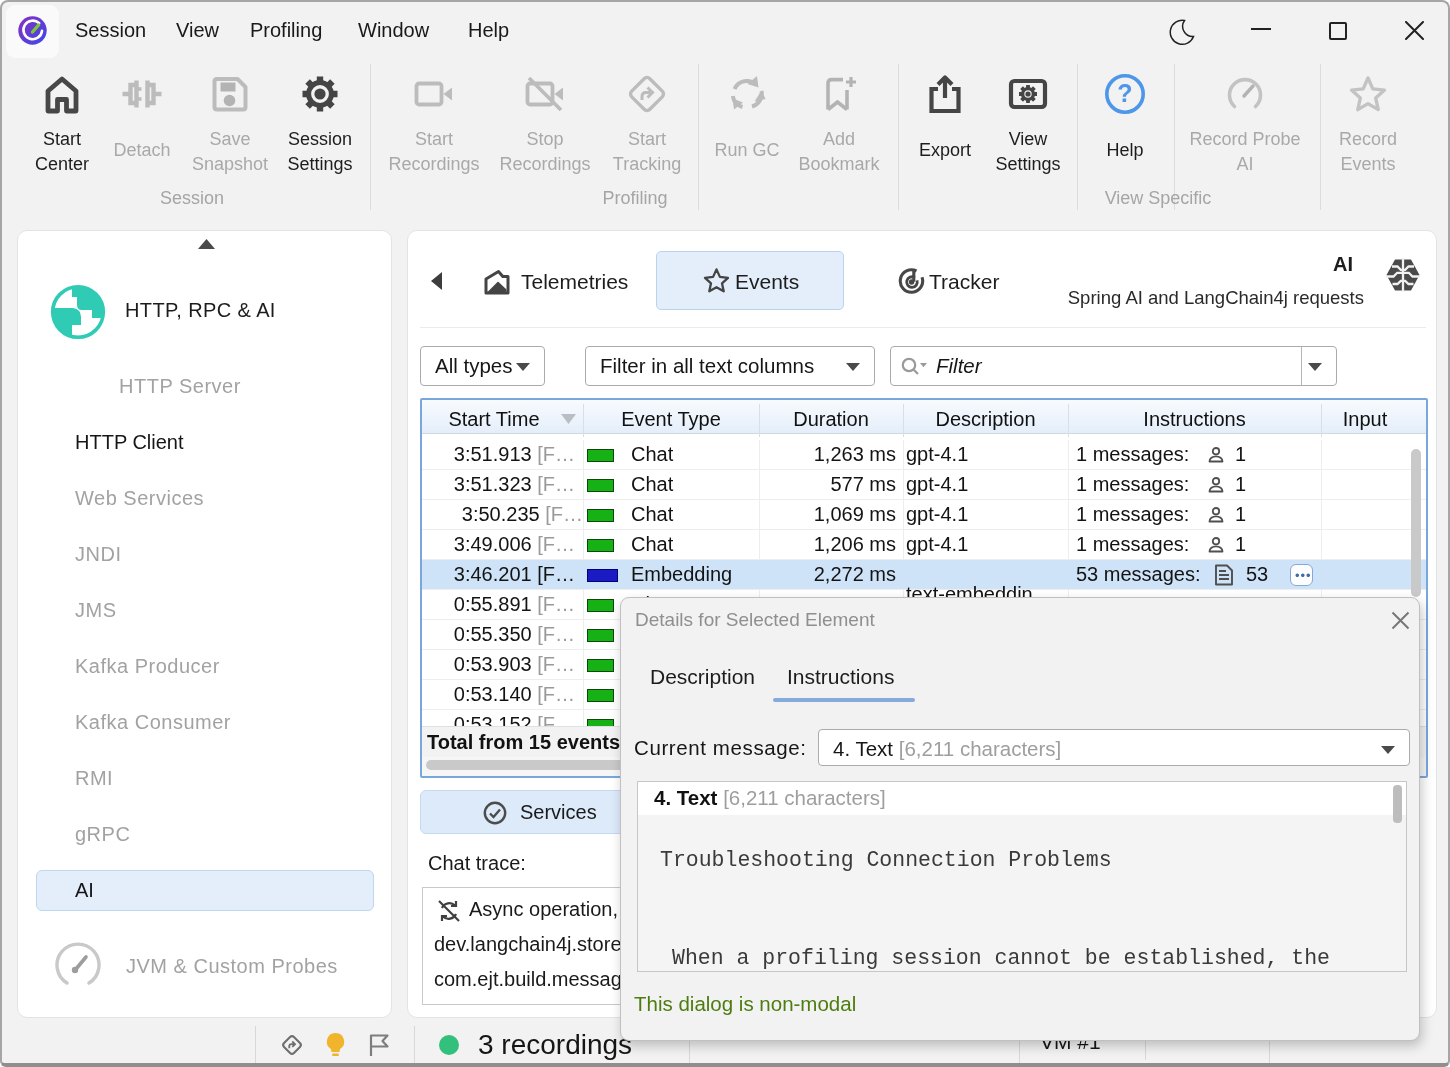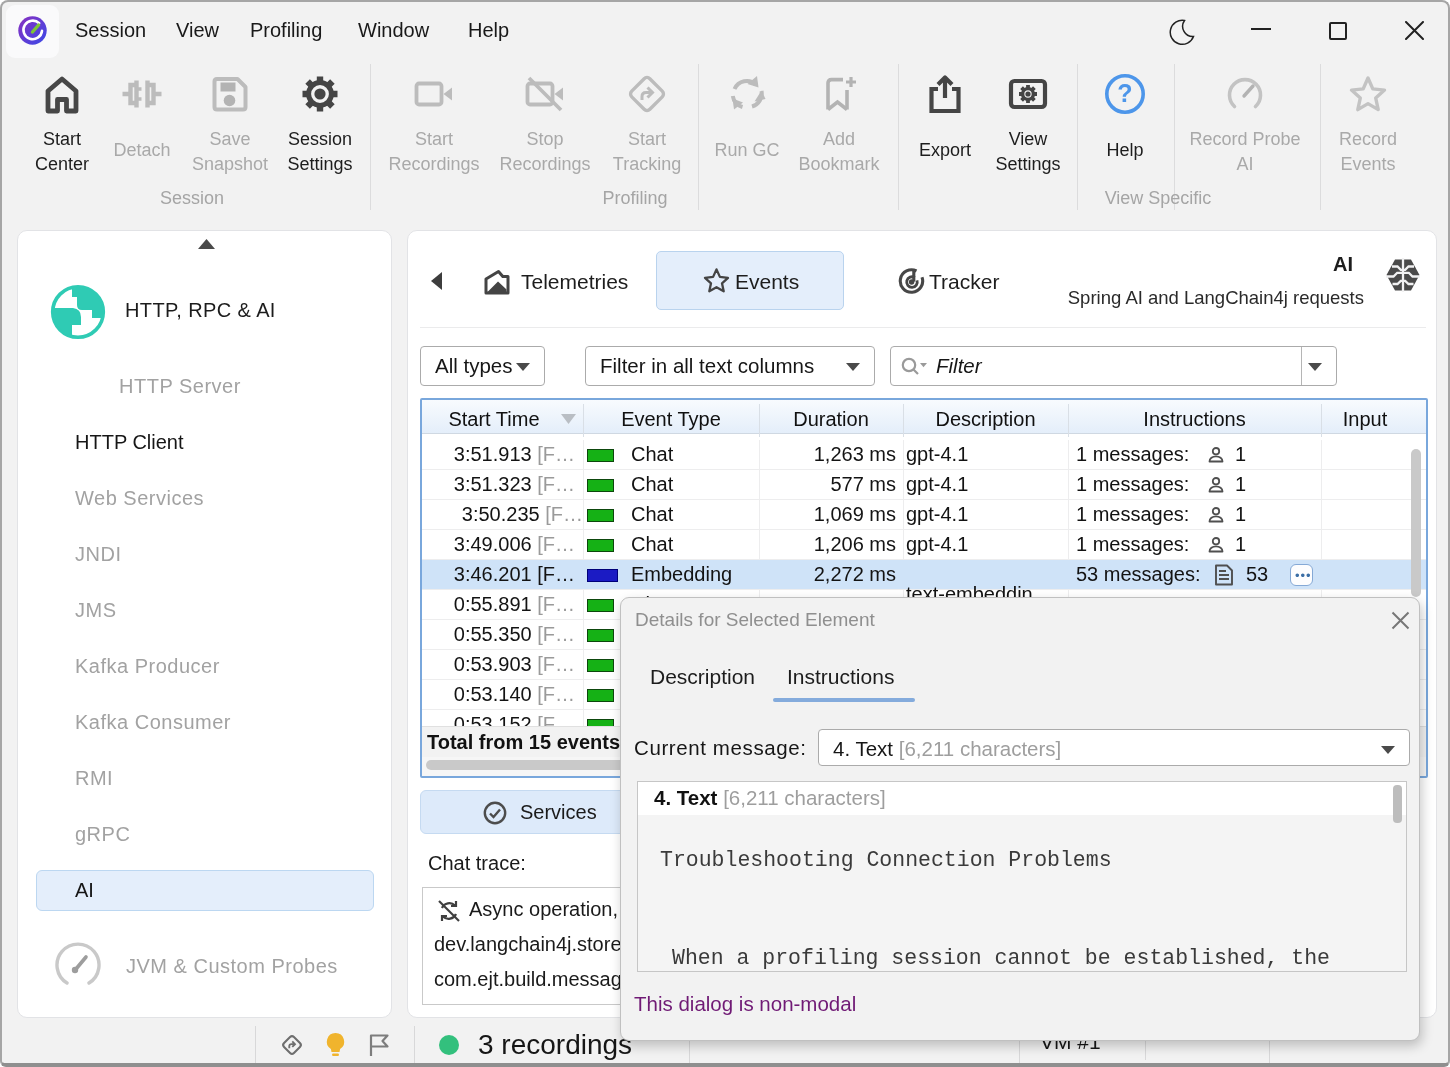--- a/index.html
+++ b/index.html
@@ -531,15 +531,15 @@
       <span class="arr" style="height:35px;"></span>
     </div>
     <div class="abs" style="left:16px;top:183px;width:770px;height:191px;background:#f4f4f4;border:1px solid #c6c6c6;box-sizing:border-box;overflow:hidden;">
       <div class="abs" style="left:0;top:0;width:768px;height:33px;background:#fff;">
         <div class="txt" style="left:16px;top:4px;font-size:20.5px;color:#111;"><b>4. Text</b> <span class="gray">[6,211 characters]</span></div>
       </div>
       <div class="abs" style="left:755px;top:3px;width:9px;height:38px;background:#bdbdbd;border-radius:4px;"></div>
       <div class="txt" style="left:22px;top:66px;font-family:'Liberation Mono',monospace;font-size:21.5px;color:#3a3a3a;">Troubleshooting Connection Problems</div>
       <div class="txt" style="left:34px;top:164px;font-family:'Liberation Mono',monospace;font-size:21.5px;color:#3a3a3a;">When a profiling session cannot be established, the</div>
     </div>
-    <div class="txt" style="left:13px;top:394px;font-size:20.5px;color:#701a75;">This dialog is non-modal</div>
+    <div class="txt" style="left:13px;top:394px;font-size:20.5px;color:#4d7c0f;">This dialog is non-modal</div>
   </div>
 </div>
 
 </body></html>

